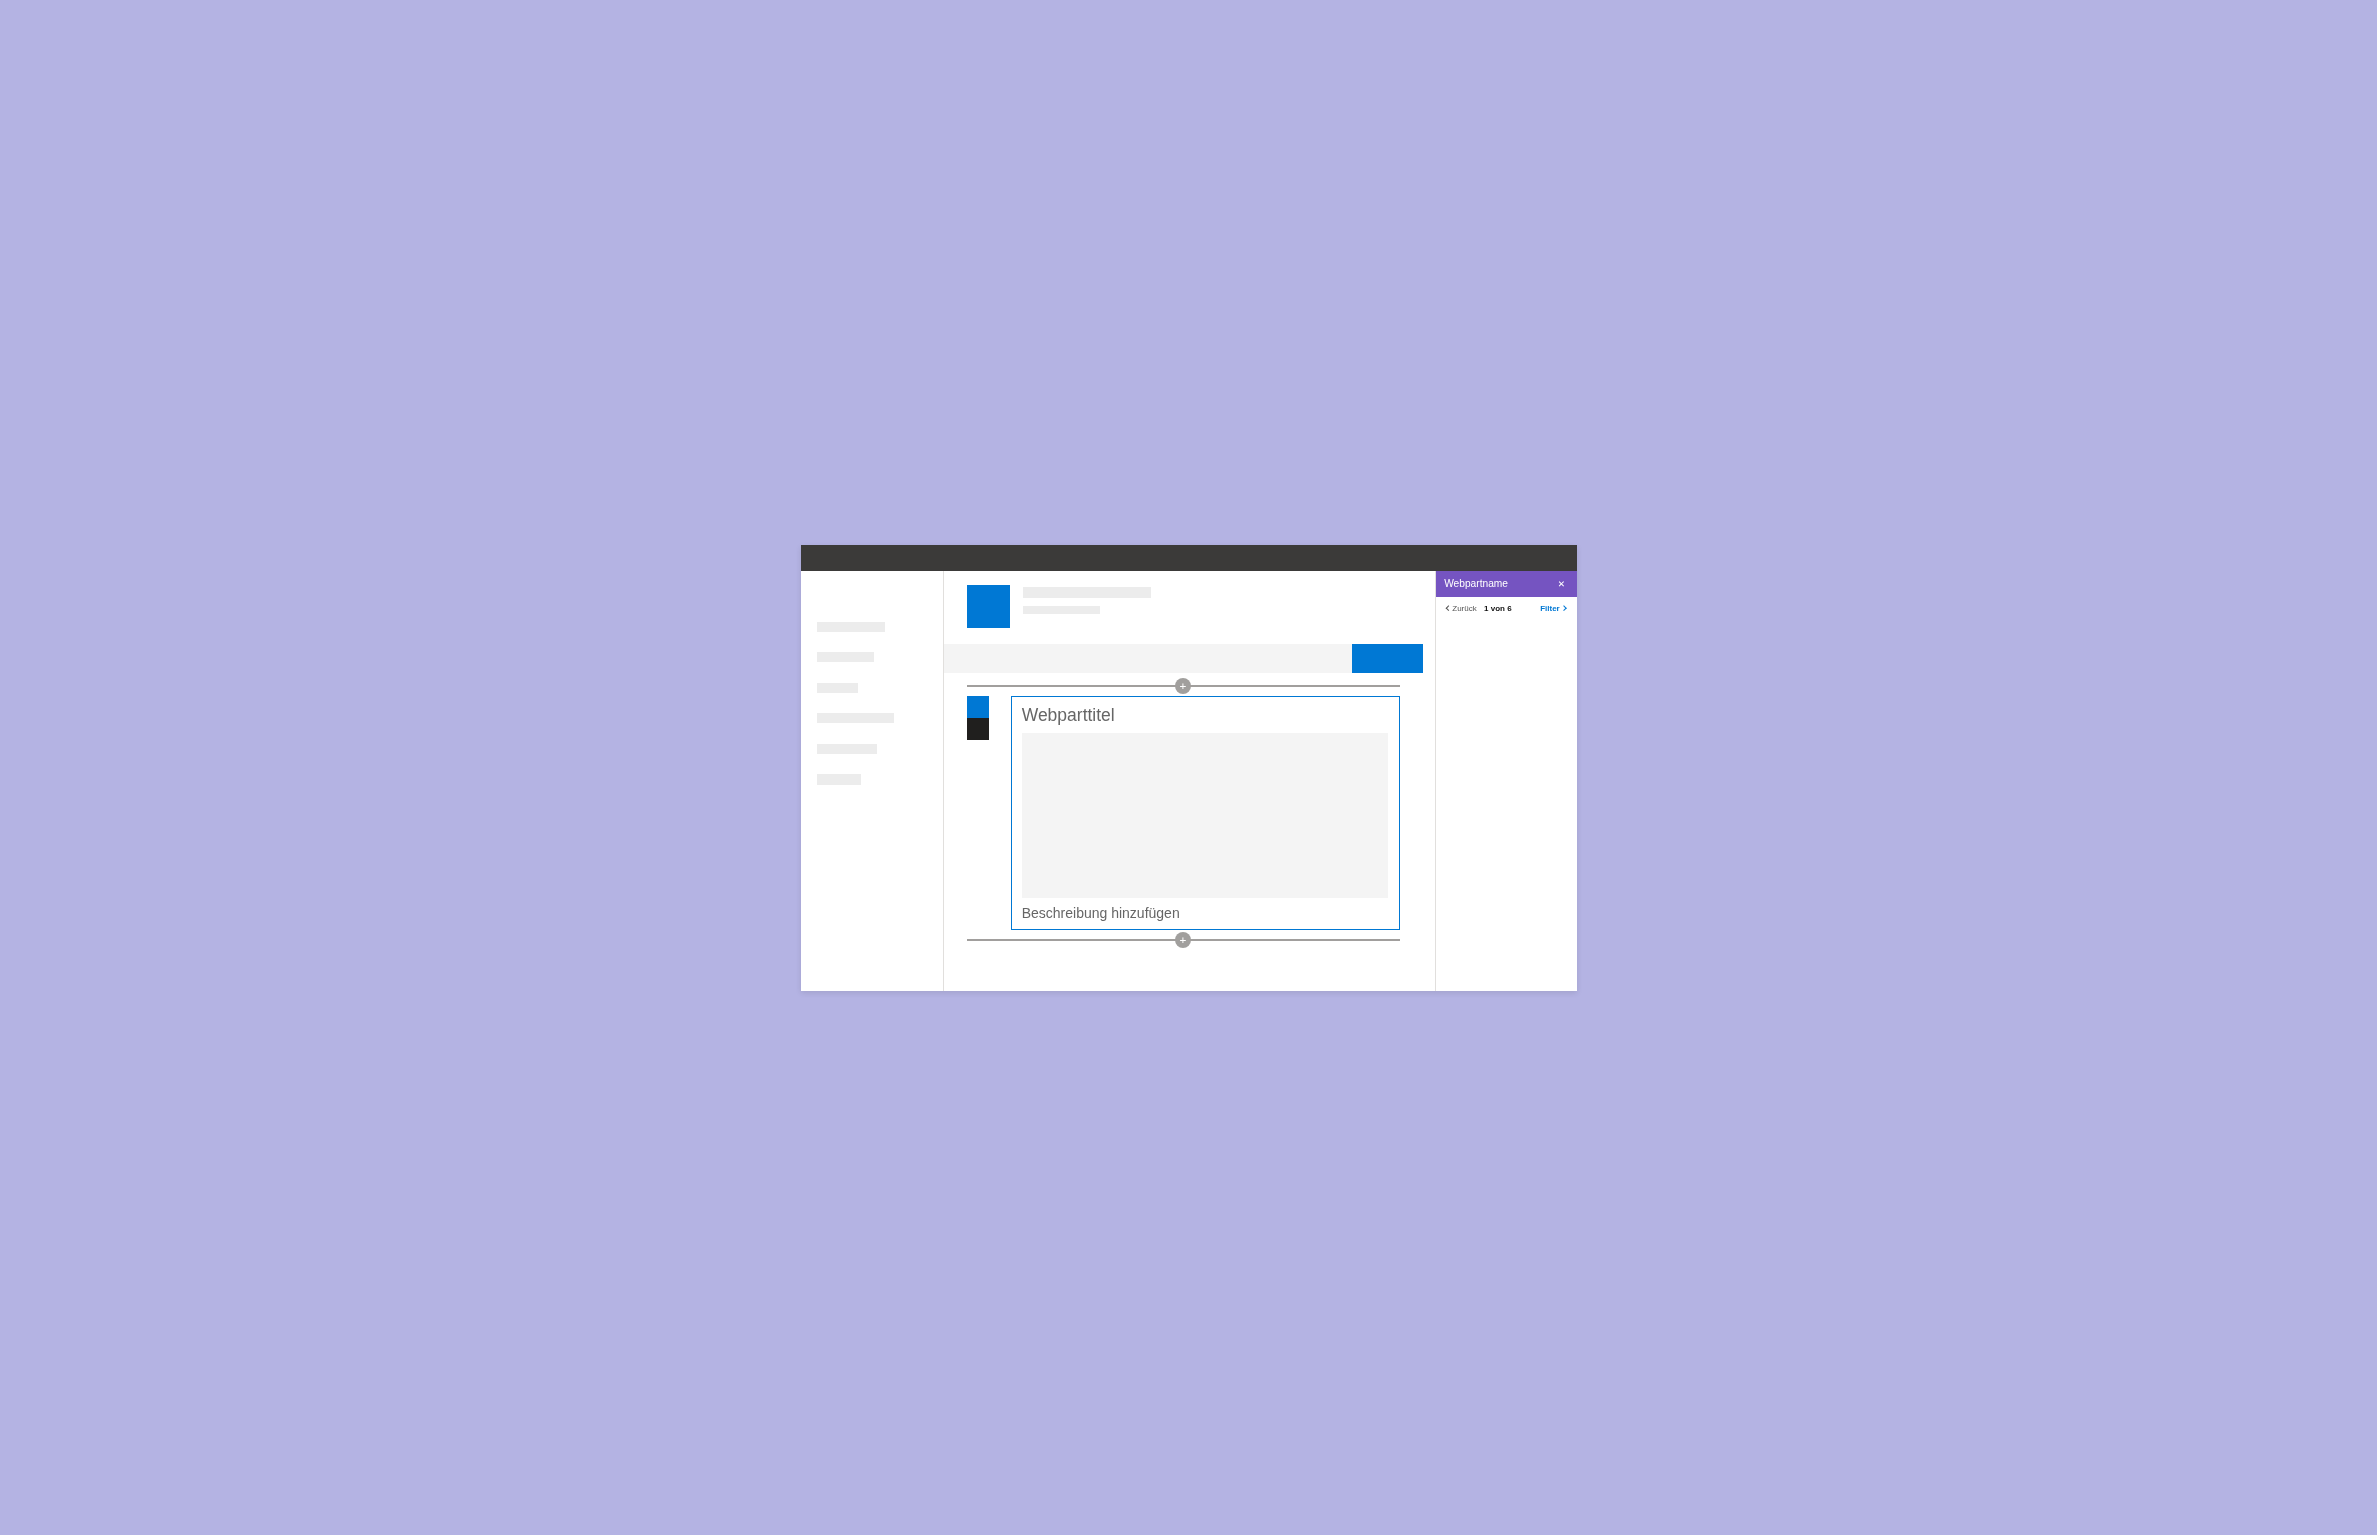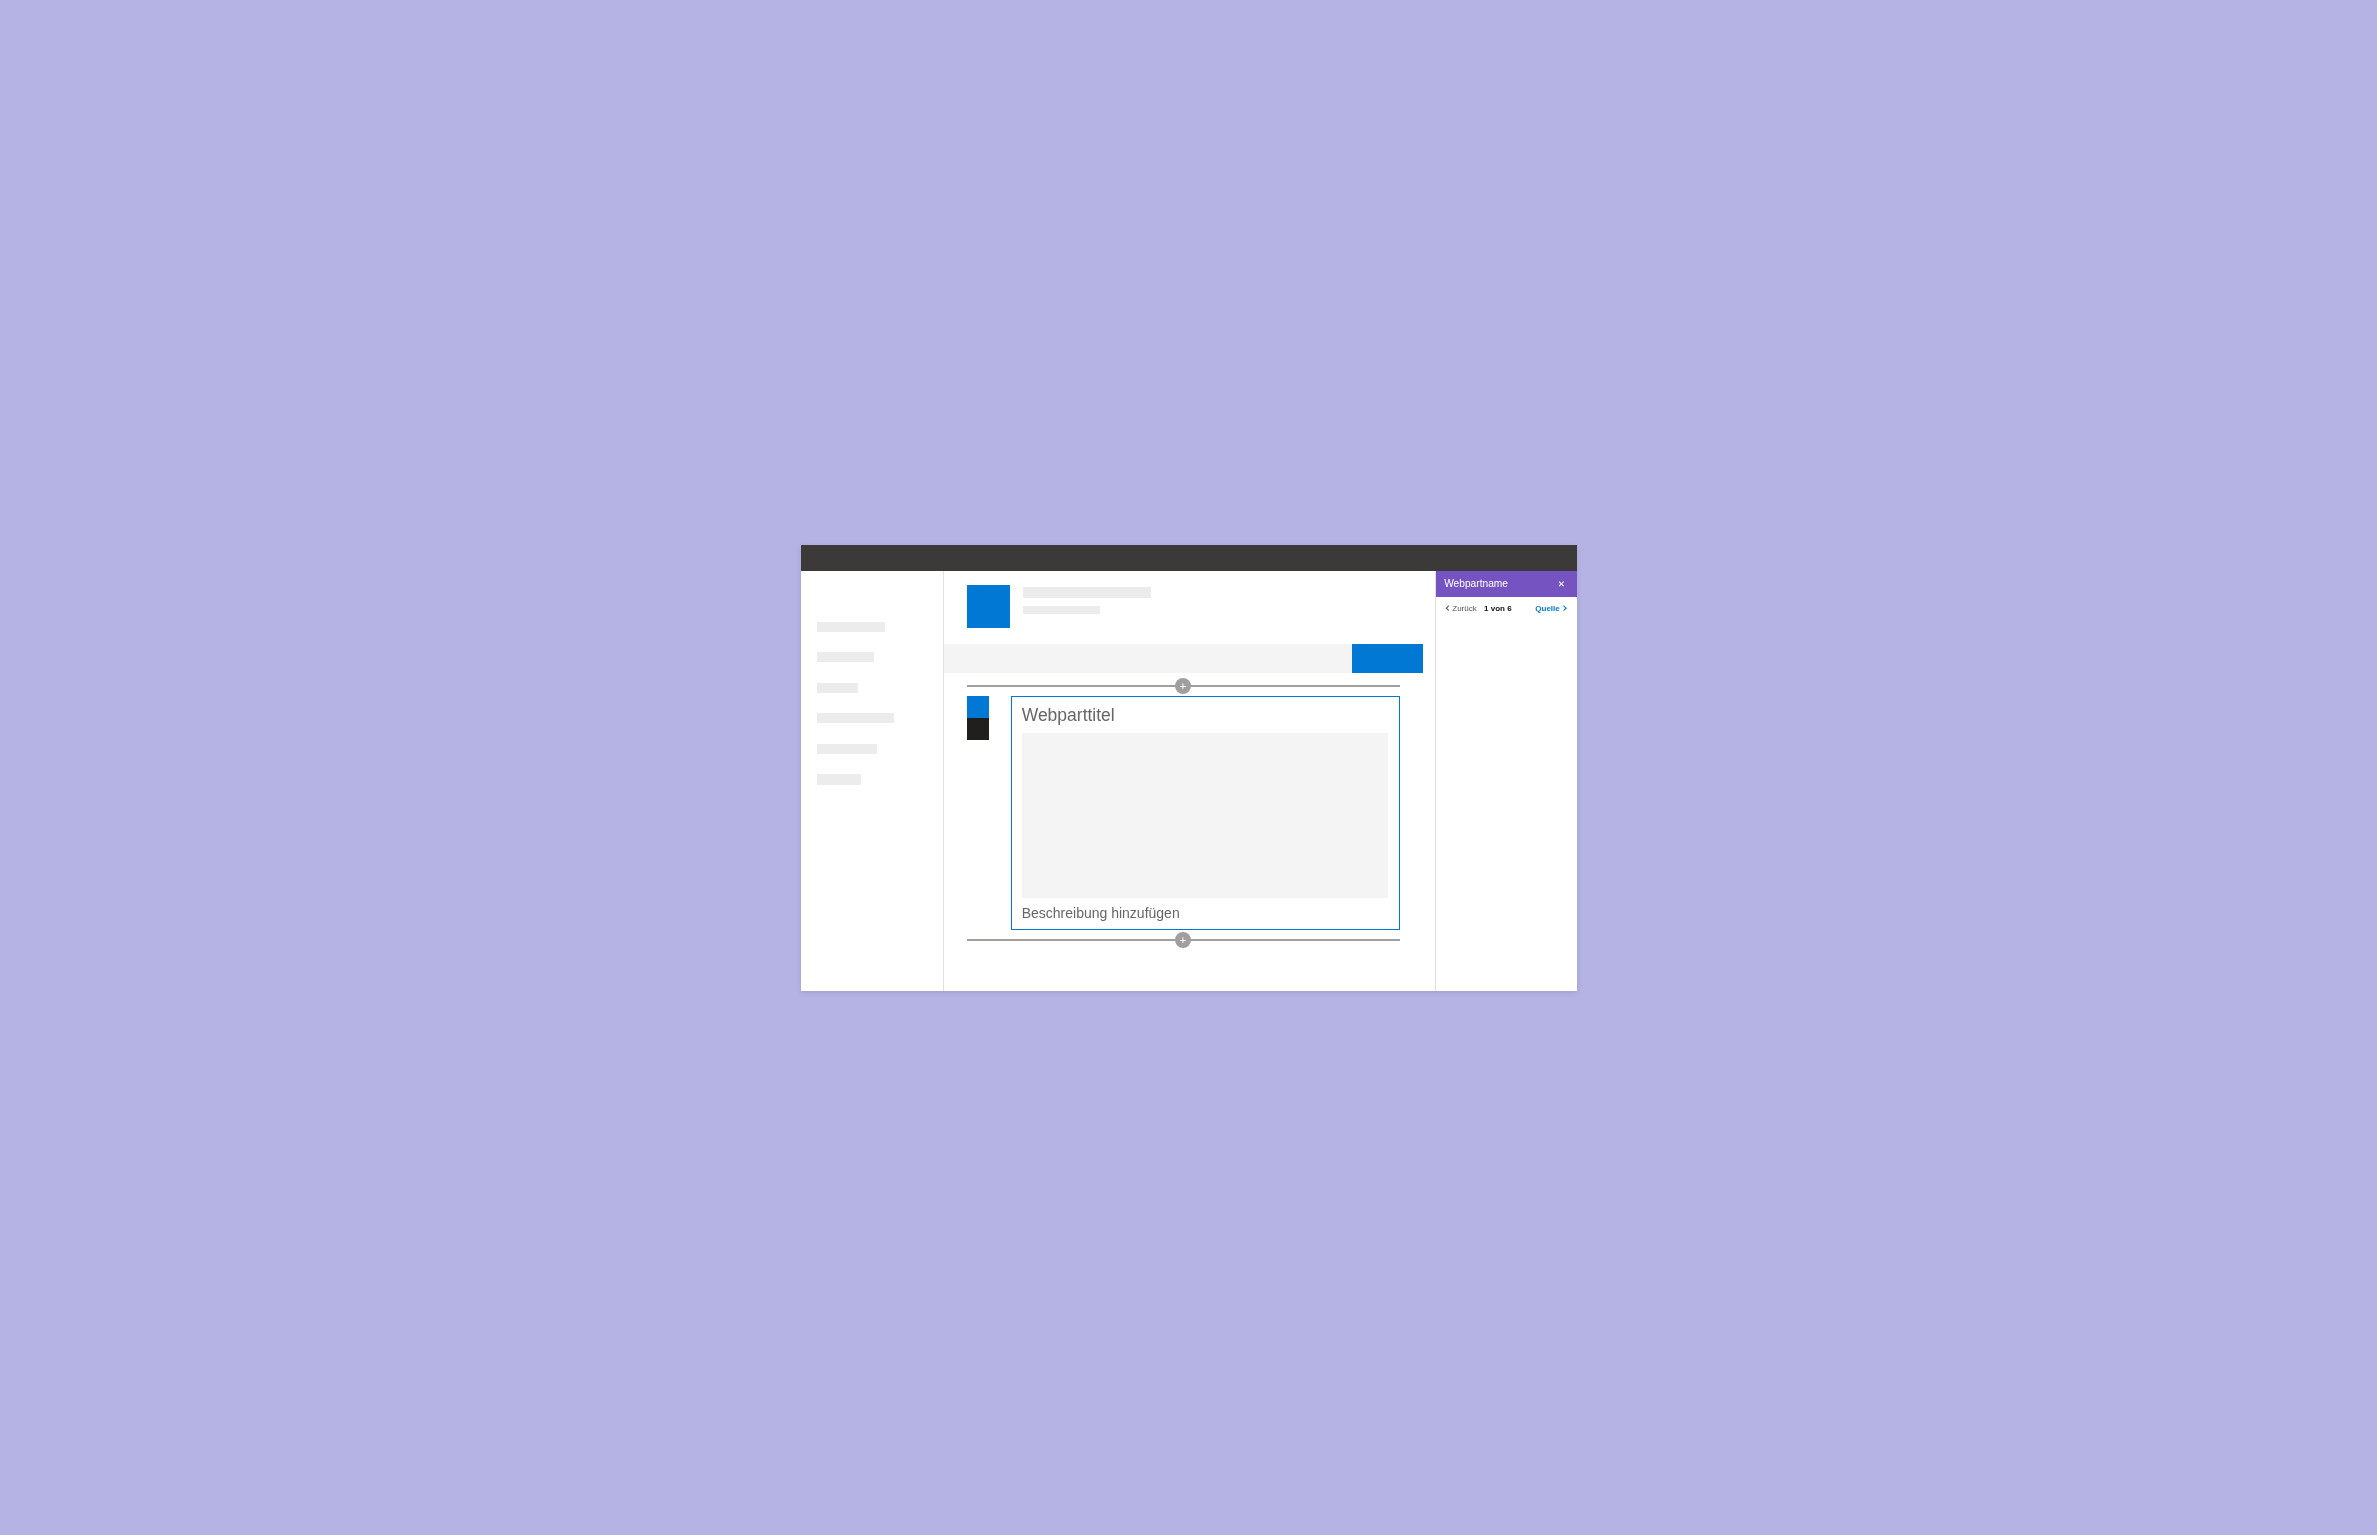--- a/index.html
+++ b/index.html
@@ -289,21 +289,21 @@
           <span>✕</span>
         </span>
       </div>
       <div class="panel-footer">
         <div class="pager-btn">
           <span class="chev left"></span>
           <span>Zurück</span>
         </div>
         <div class="pager-count">1 von 6</div>
         <div class="pager-btn primary">
-          <span>Quelle</span>
+          <span>Filter</span>
           <span class="chev right"></span>
         </div>
       </div>
     </aside>
 
   </div>
 </div>
 
 
 </body></html>

